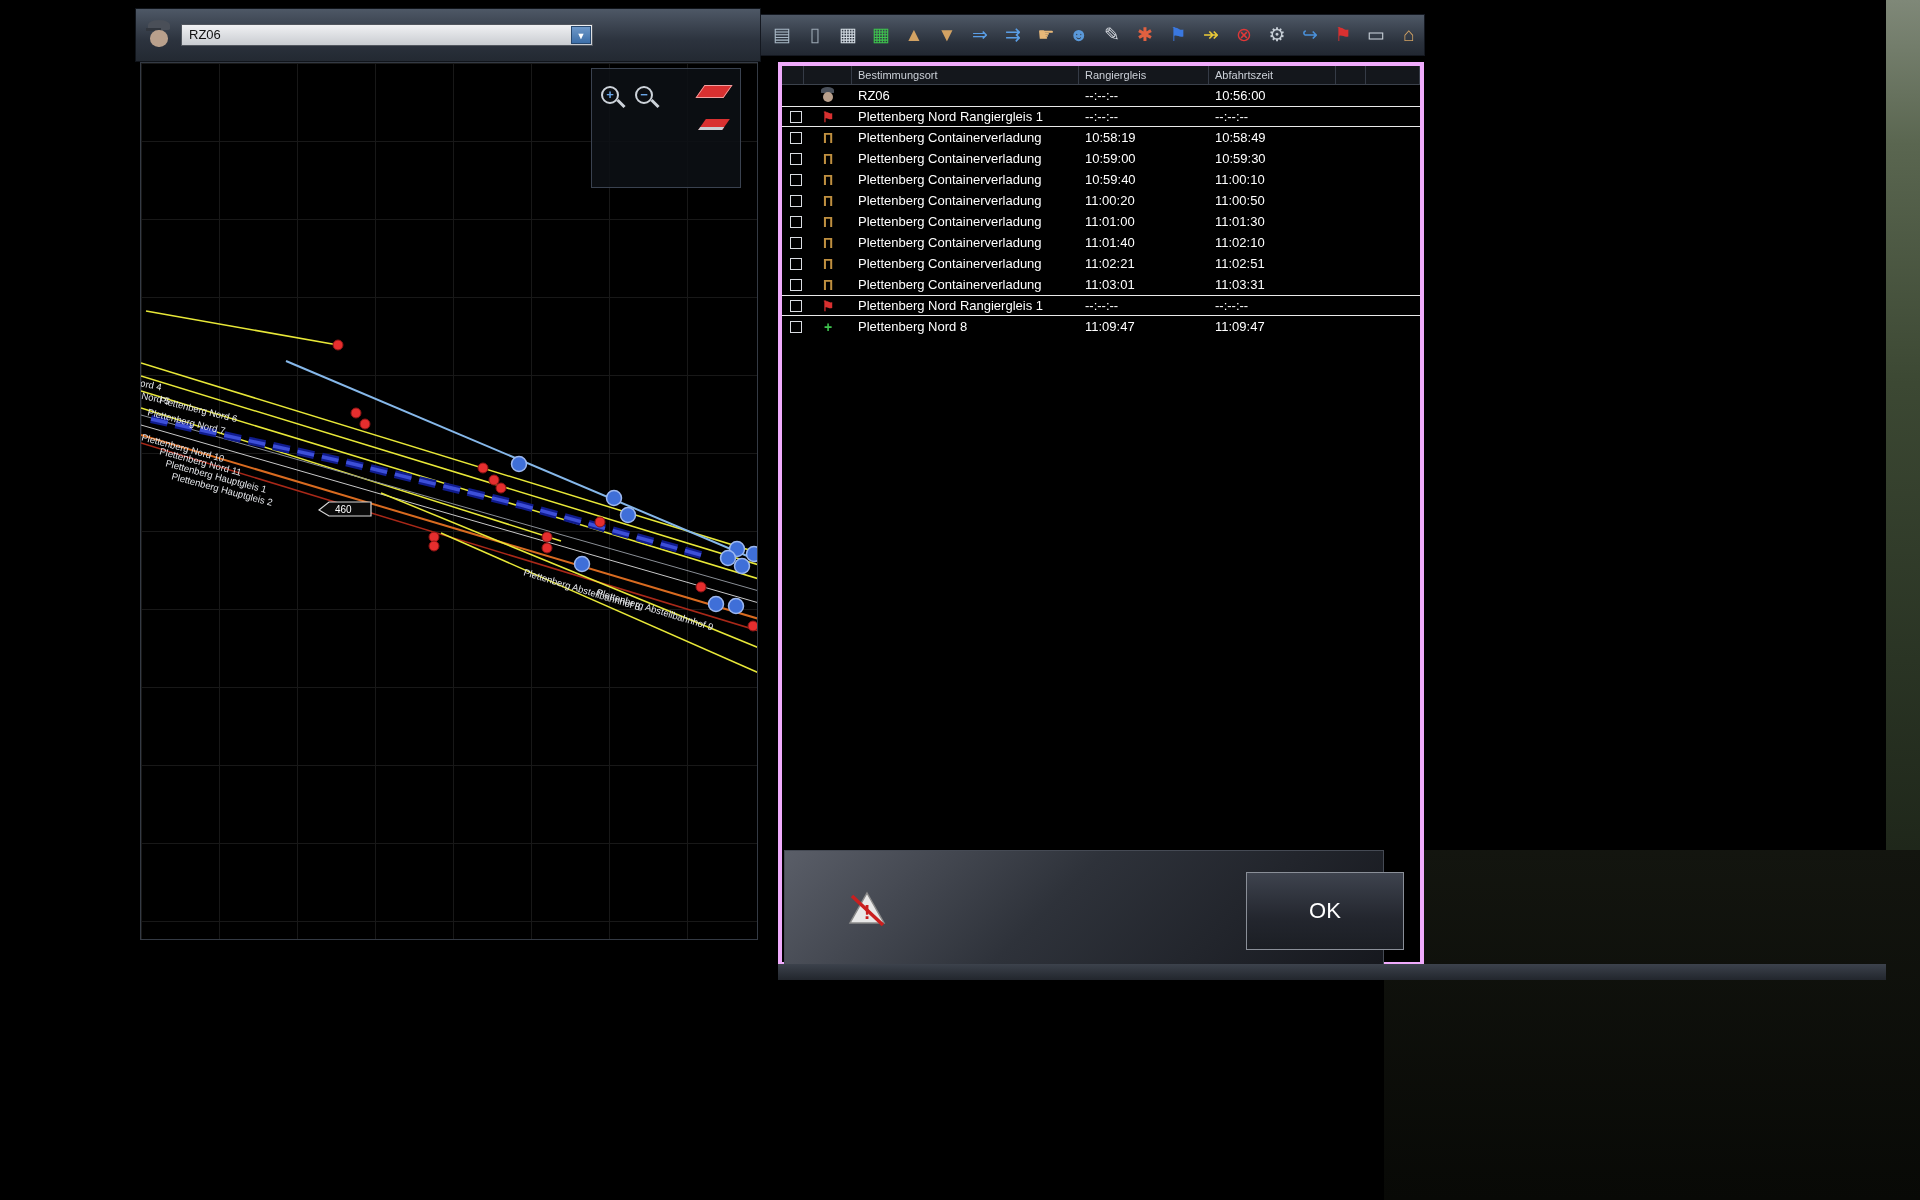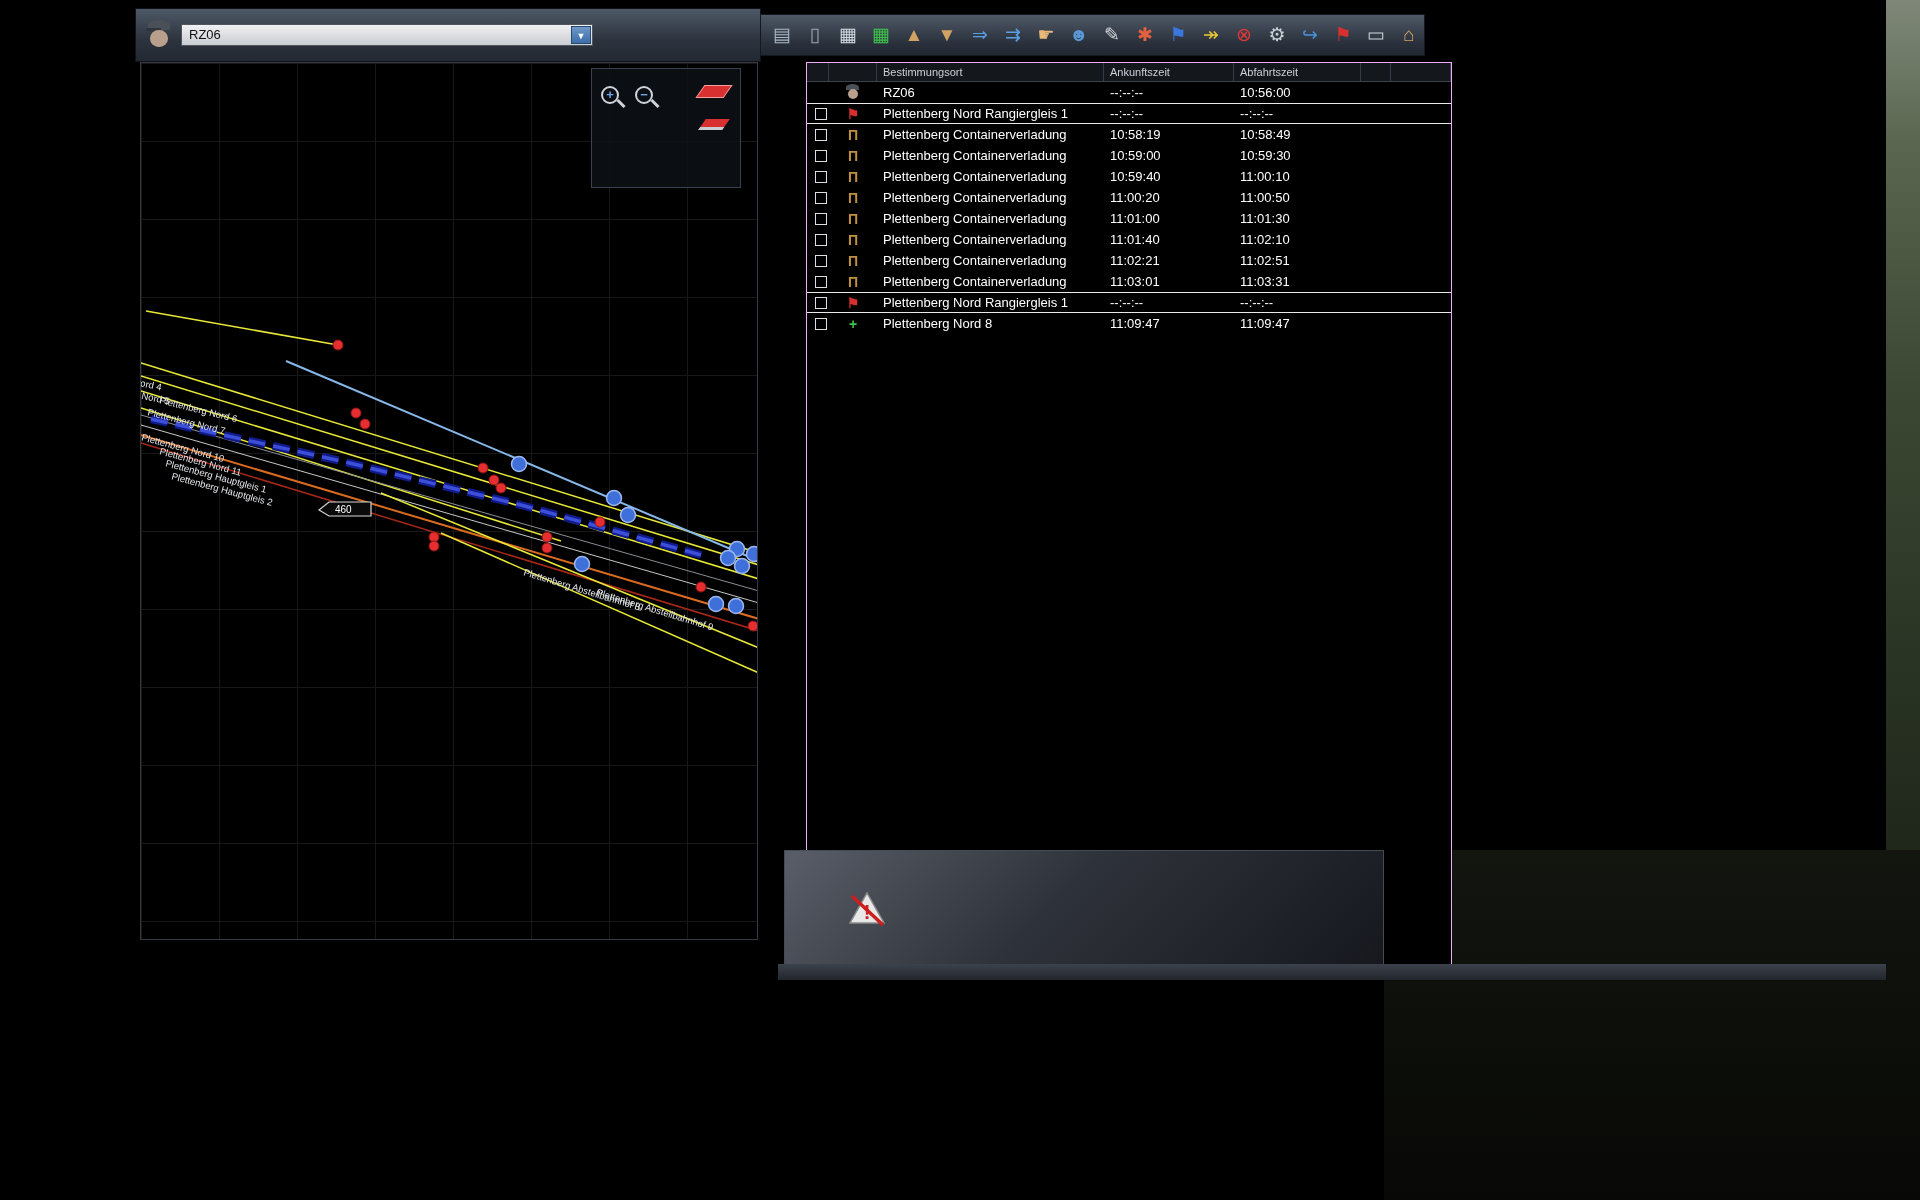--- a/index.html
+++ b/index.html
@@ -48,21 +48,21 @@
 
   
   .main-toolbar { position:absolute; left:760px; top:14px; width:665px; height:42px;
     background:linear-gradient(180deg,#4e5866,#2a313c 70%,#222832);
     border:1px solid #141820; display:flex; align-items:center; padding-left:8px; gap:7px; }
   .tb-icon { width:26px; height:26px; font-size:19px; line-height:26px; text-align:center;
     cursor:pointer; }
 
   
   .timetable { position:absolute; left:778px; top:62px; width:646px; height:904px;
-    background:#000; border:1px solid #f0abfc;margin-left:28px; }
+    background:#000; border:4px solid #f0abfc; }
   .tt-header { display:flex; height:19px; background:#14171c; border-bottom:1px solid #3c424c;
     color:#ccd1d8; font-size:11px; }
   .hc { height:100%; display:flex; align-items:center; padding-left:6px;
     border-right:1px solid #353b46; overflow:hidden; white-space:nowrap; }
   .tt-row { display:flex; height:21px; align-items:center; color:#fff; font-size:13px;
     border-top:1px solid transparent; border-bottom:1px solid transparent; cursor:default; }
   .tt-row.selected { border-top-color:#e9e9e9; border-bottom-color:#e9e9e9; }
   .c { height:100%; display:flex; align-items:center; overflow:hidden; white-space:nowrap; }
   .c0 { width:22px; } .c1 { width:48px; justify-content:center; }
   .c2 { width:227px; padding-left:6px; } .c3 { width:130px; padding-left:6px; }
@@ -200,21 +200,21 @@
       <div class="tb-icon" style="color: rgb(216, 48, 48);">⚑</div>
       <div class="tb-icon" style="color: rgb(200, 208, 216);">▭</div>
       <div class="tb-icon" style="color: rgb(210, 162, 99);">⌂</div>
     </div>
 
   <div class="timetable">
     <div class="tt-header">
       <div class="hc c0"></div>
       <div class="hc c1"></div>
       <div class="hc c2">Bestimmungsort</div>
-      <div class="hc c3">Ankunftszeit</div>
+      <div class="hc c3">Rangiergleis</div>
       <div class="hc c4">Abfahrtszeit</div>
       <div class="hc c5"></div>
       <div class="hc c6"></div>
     </div>
     <div>
         <div class="tt-row">
           <div class="c c0"></div>
           <div class="c c1">
             <span class="mini-driver">
               <i class="md-cap"></i>
@@ -351,15 +351,16 @@
 
   <div class="footer-panel">
     <div class="warn-wrap">
       <svg width="40" height="40" viewBox="0 0 40 40">
         <path d="M20 4 L37 34 L3 34 Z" fill="#e8e8e8" stroke="#8a8a8a" stroke-width="1.5"></path>
         <text x="20" y="30" text-anchor="middle" font-size="20" font-weight="bold" fill="#c91f1f">!</text>
         <line x1="5" y1="7" x2="36" y2="36" stroke="#c91f1f" stroke-width="3.5"></line>
       </svg>
     </div>
   </div>
+  <div class="ok-button">OK</div>
   <div class="bottom-strip"></div>
 
 </div>
 
 </body></html>

